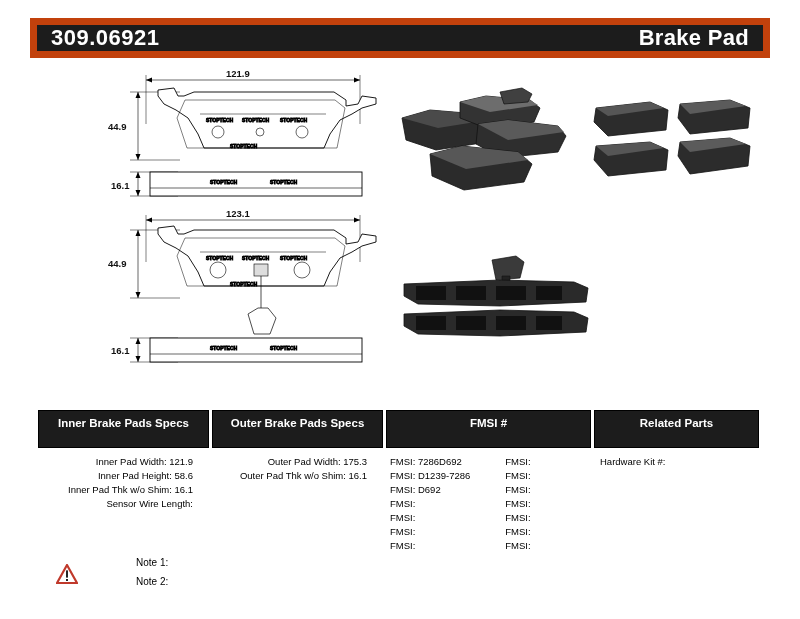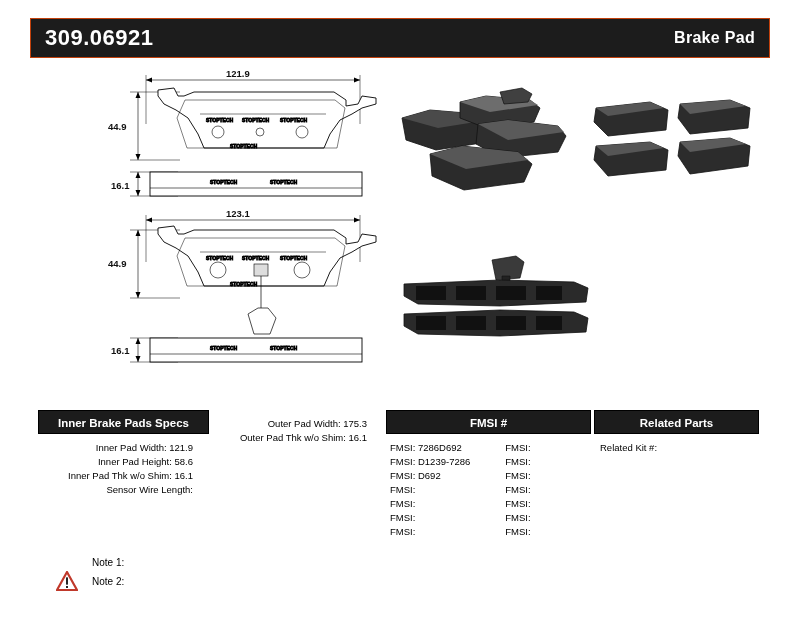--- a/index.html
+++ b/index.html
@@ -17,36 +17,36 @@
   }
 
   
   .header {
     position: absolute;
     left: 30px;
     top: 18px;
     width: 740px;
     height: 40px;
     background: #1c1c1c;
-    border: 1px solid #c2410c;
+    border: 7px solid #c2410c;
     display: flex;
     align-items: center;
     justify-content: space-between;
     box-sizing: border-box;
     padding: 0 14px;
   }
   .header .part-number {
     color: #ffffff;
     font-size: 22px;
     font-weight: bold;
     letter-spacing: 0.5px;
   }
   .header .product-type {
     color: #ffffff;
-    font-size: 16px;
+    font-size: 22px;
     font-weight: bold;
     letter-spacing: 0.3px;
   }
 
   
   .drawing-area {
     position: absolute;
     left: 30px;
     top: 62px;
     width: 740px;
@@ -89,21 +89,21 @@
   .tbl.outer { width: 174px; }
   .tbl.fmsi  { width: 208px; }
   .tbl.parts { width: 168px; }
 
   .tbl-head {
     background: #1c1c1c;
     color: #fff;
     font-size: 11.5px;
     font-weight: bold;
     text-align: center;
-    height: 24px;
+    height: 38px;
     line-height: 24px;
     border: 1px solid #000;
     box-sizing: border-box;
     margin-right: 3px;
     white-space: nowrap;
   }
   .tbl-body {
     padding-top: 7px;
     margin-right: 3px;
   }
@@ -130,21 +130,22 @@
     line-height: 14px;
     padding-left: 6px;
   }
 
   
   .notes {
     position: absolute;
     left: 56px;
     top: 553px;
     display: flex;
-    align-items: flex-end;
+    align-items: center;
+    gap: 44px;
   }
   .warn-icon {
     width: 22px;
     height: 20px;
     margin-right: 14px;
     margin-top: 4px;
   }
   .note-line {
     font-size: 10px;
     line-height: 19px;
@@ -326,20 +327,21 @@
     <div class="tbl-head">Inner Brake Pads Specs</div>
     <div class="tbl-body">
       <div class="spec-row right">Inner Pad Width: 121.9</div>
       <div class="spec-row right">Inner Pad Height: 58.6</div>
       <div class="spec-row right">Inner Pad Thk w/o Shim: 16.1</div>
       <div class="spec-row right">Sensor Wire Length:</div>
     </div>
   </div>
 
   <div class="tbl outer">
+    <div class="tbl-head">Outer Brake Pads Specs</div>
     <div class="tbl-body">
       <div class="spec-row right">Outer Pad Width: 175.3</div>
       <div class="spec-row right">Outer Pad Thk w/o Shim: 16.1</div>
     </div>
   </div>
 
   <div class="tbl fmsi">
     <div class="tbl-head">FMSI #</div>
     <div class="tbl-body">
       <div class="fmsi-row">
@@ -369,21 +371,21 @@
       <div class="fmsi-row">
         <div class="fmsi-col-a">FMSI:</div>
         <div class="fmsi-col-b">FMSI:</div>
       </div>
     </div>
   </div>
 
   <div class="tbl parts">
     <div class="tbl-head">Related Parts</div>
     <div class="tbl-body">
-      <div class="parts-row">Related Kit #:</div>
+      <div class="parts-row">Hardware Kit #:</div>
     </div>
   </div>
 </div>
 
 <div class="notes">
   <svg class="warn-icon" viewBox="0 0 24 22">
     <path d="M12 1 L23 21 L1 21 Z" fill="#ffffff" stroke="#c0392b" stroke-width="2.4" stroke-linejoin="round"></path>
     <rect x="11" y="7" width="2" height="8" fill="#111"></rect>
     <rect x="11" y="16.5" width="2" height="2.2" fill="#111"></rect>
   </svg>

